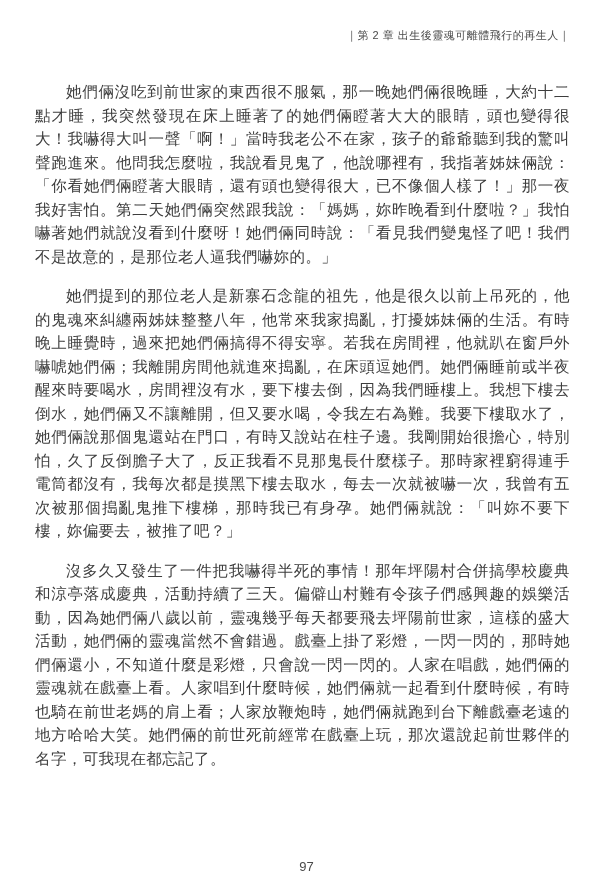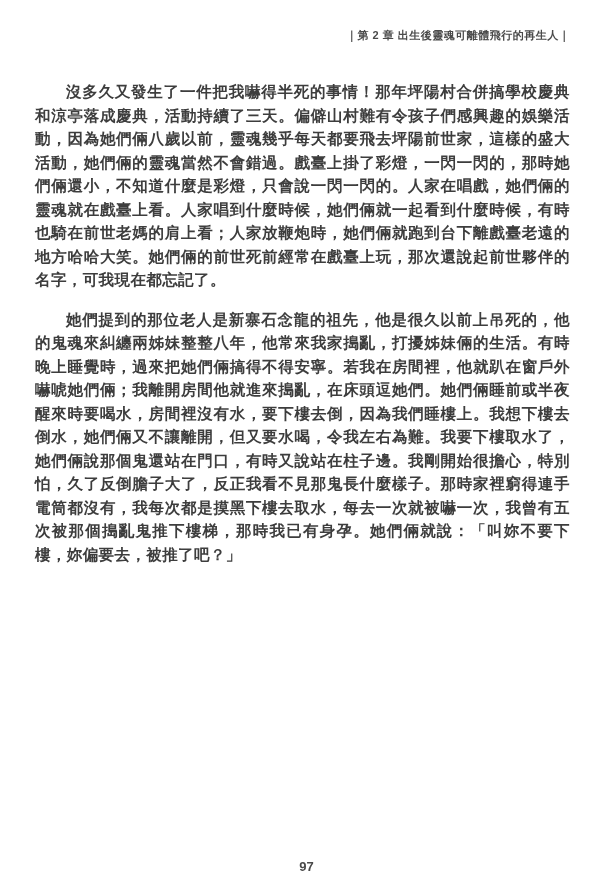--- a/index.html
+++ b/index.html
@@ -5,21 +5,20 @@
   * { margin: 0; padding: 0; box-sizing: border-box; }
   html, body { background: #e8e8e8; }
   .page {
     position: relative;
     width: 605px;
     height: 896px;
     margin: 0 auto;
     background: #ffffff;
     font-family: "Liberation Sans", sans-serif;
     overflow: hidden;
-    font-weight: bold;
   }
   .running-header {
     position: absolute;
     top: 28px;
     right: 35px;
     font-size: 11px;
     letter-spacing: 0.5px;
     color: #4a4a4a;
   }
   .body-text {
@@ -50,20 +49,21 @@
   }
 </style>
 </head>
 <body>
 
 <div class="page">
 
   <div class="running-header">｜第 2 章 出生後靈魂可離體飛行的再生人｜</div>
 
   <div class="body-text">
+    <p class="indent">她們倆沒吃到前世家的東西很不服氣，那一晚她們倆很晚睡，大約十二點才睡，我突然發現在床上睡著了的她們倆瞪著大大的眼睛，頭也變得很大！我嚇得大叫一聲「啊！」當時我老公不在家，孩子的爺爺聽到我的驚叫聲跑進來。他問我怎麼啦，我說看見鬼了，他說哪裡有，我指著姊妹倆說：「你看她們倆瞪著大眼睛，還有頭也變得很大，已不像個人樣了！」那一夜我好害怕。第二天她們倆突然跟我說：「媽媽，妳昨晚看到什麼啦？」我怕嚇著她們就說沒看到什麼呀！她們倆同時說：「看見我們變鬼怪了吧！我們不是故意的，是那位老人逼我們嚇妳的。」</p>
+    <p class="indent">她們提到的那位老人是新寨石念龍的祖先，他是很久以前上吊死的，他的鬼魂來糾纏兩姊妹整整八年，他常來我家搗亂，打擾姊妹倆的生活。有時晚上睡覺時，過來把她們倆搞得不得安寧。若我在房間裡，他就趴在窗戶外嚇唬她們倆；我離開房間他就進來搗亂，在床頭逗她們。她們倆睡前或半夜醒來時要喝水，房間裡沒有水，要下樓去倒，因為我們睡樓上。我想下樓去倒水，她們倆又不讓離開，但又要水喝，令我左右為難。我要下樓取水了，她們倆說那個鬼還站在門口，有時又說站在柱子邊。我剛開始很擔心，特別怕，久了反倒膽子大了，反正我看不見那鬼長什麼樣子。那時家裡窮得連手電筒都沒有，我每次都是摸黑下樓去取水，每去一次就被嚇一次，我曾有五次被那個搗亂鬼推下樓梯，那時我已有身孕。她們倆就說：「叫妳不要下樓，妳偏要去，被推了吧？」</p>
     <p class="indent">沒多久又發生了一件把我嚇得半死的事情！那年坪陽村合併搞學校慶典和涼亭落成慶典，活動持續了三天。偏僻山村難有令孩子們感興趣的娛樂活動，因為她們倆八歲以前，靈魂幾乎每天都要飛去坪陽前世家，這樣的盛大活動，她們倆的靈魂當然不會錯過。戲臺上掛了彩燈，一閃一閃的，那時她們倆還小，不知道什麼是彩燈，只會說一閃一閃的。人家在唱戲，她們倆的靈魂就在戲臺上看。人家唱到什麼時候，她們倆就一起看到什麼時候，有時也騎在前世老媽的肩上看；人家放鞭炮時，她們倆就跑到台下離戲臺老遠的地方哈哈大笑。她們倆的前世死前經常在戲臺上玩，那次還說起前世夥伴的名字，可我現在都忘記了。</p>
-    <p class="indent">她們提到的那位老人是新寨石念龍的祖先，他是很久以前上吊死的，他的鬼魂來糾纏兩姊妹整整八年，他常來我家搗亂，打擾姊妹倆的生活。有時晚上睡覺時，過來把她們倆搞得不得安寧。若我在房間裡，他就趴在窗戶外嚇唬她們倆；我離開房間他就進來搗亂，在床頭逗她們。她們倆睡前或半夜醒來時要喝水，房間裡沒有水，要下樓去倒，因為我們睡樓上。我想下樓去倒水，她們倆又不讓離開，但又要水喝，令我左右為難。我要下樓取水了，她們倆說那個鬼還站在門口，有時又說站在柱子邊。我剛開始很擔心，特別怕，久了反倒膽子大了，反正我看不見那鬼長什麼樣子。那時家裡窮得連手電筒都沒有，我每次都是摸黑下樓去取水，每去一次就被嚇一次，我曾有五次被那個搗亂鬼推下樓梯，那時我已有身孕。她們倆就說：「叫妳不要下樓，妳偏要去，被推了吧？」</p>
 
   </div>
 
   <div class="page-number">97</div>
 
 </div>
 
 </body></html>

